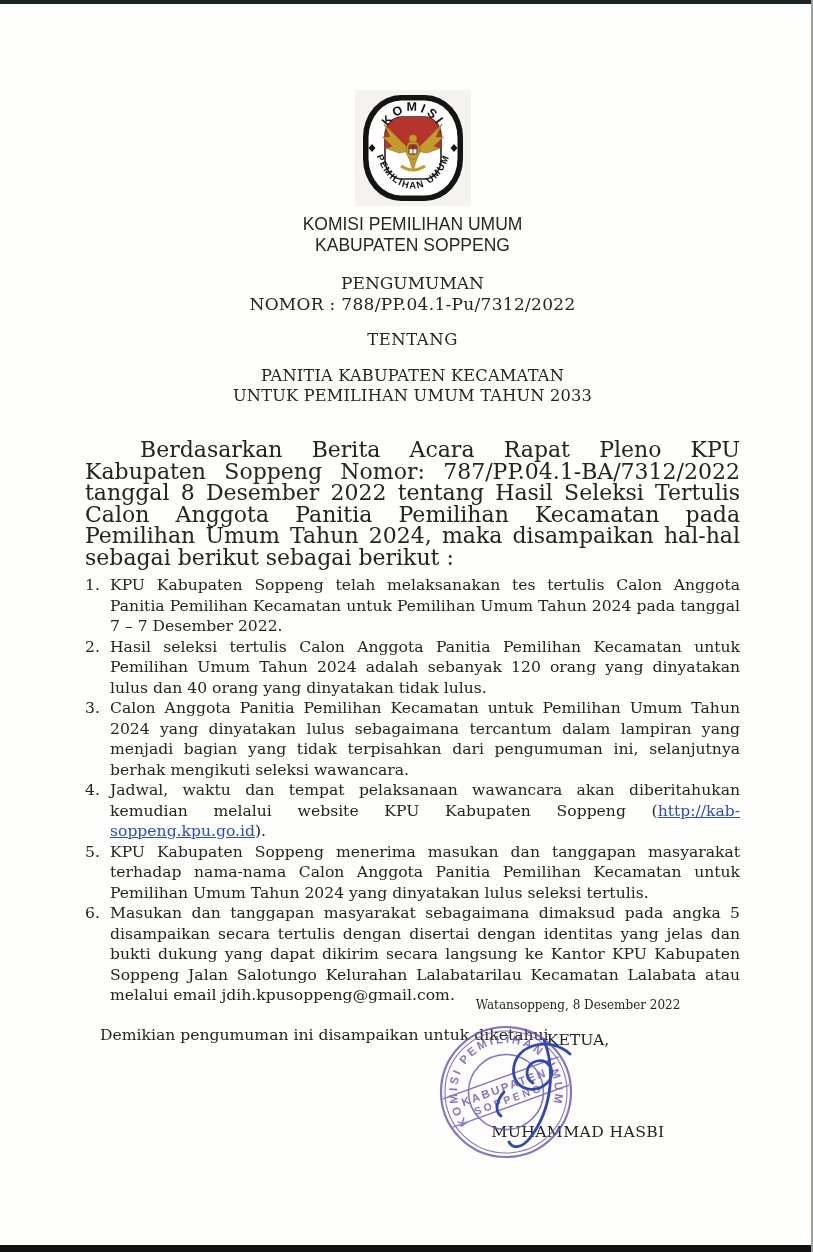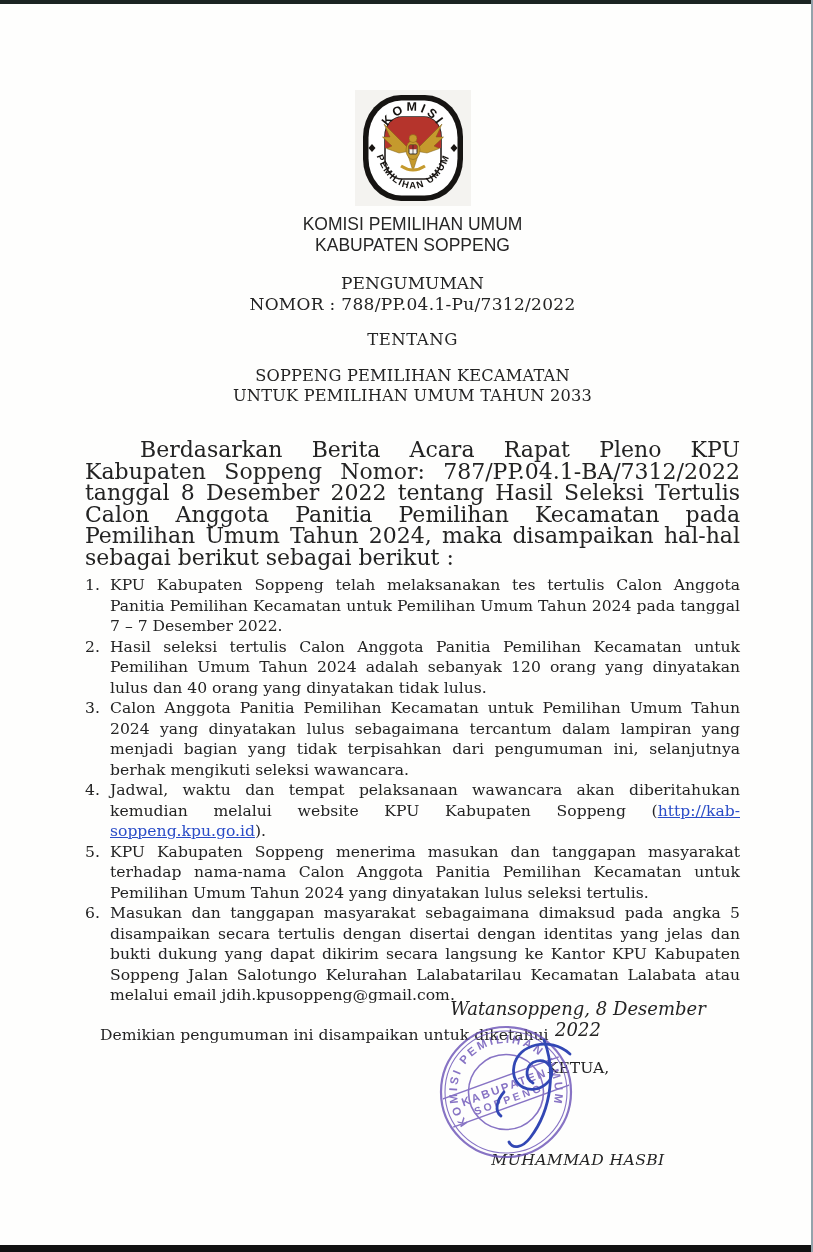--- a/index.html
+++ b/index.html
@@ -36,23 +36,23 @@
 
   .list{margin-top:7px;}
   .list-item{display:flex;font-size:15.6px;line-height:20.5px;color:#232323;}
   .item-number{flex:0 0 25px;}
   .item-text{flex:1;text-align:justify;}
   .doc-link{color:#2a4cc7;text-decoration:underline;}
 
   .closing{margin-top:20px;margin-left:15px;font-size:15.6px;color:#232323;}
 
   .sign-block{position:absolute;left:440px;top:998px;width:276px;text-align:center;color:#232323;}
-  .place-date{font-size:18px;font-style:italic;}
+  .place-date{font-size:12px;}
   .sign-title{margin-top:19px;font-size:15.6px;}
-  .sign-name{margin-top:74px;font-size:15.6px;letter-spacing:.4px;font-style:italic;}
+  .sign-name{margin-top:74px;font-size:15.6px;letter-spacing:.4px;}
 
   .stamp-svg{position:absolute;left:436px;top:1022px;pointer-events:none;opacity:.82;}
   .sig-svg{position:absolute;left:452px;top:1032px;pointer-events:none;}
 </style>
 </head>
 <body>
 
 <div class="scan-edge-top"></div>
 <div class="scan-edge-bottom"></div>
 <div class="scan-edge-right"></div>
@@ -107,21 +107,21 @@
   </div>
 
   <div class="doc-heading">
     <div>PENGUMUMAN</div>
     <div class="num">NOMOR : 788/PP.04.1-Pu/7312/2022</div>
   </div>
 
   <div class="tentang">TENTANG</div>
 
   <div class="doc-title">
-    <div>SOPPENG PEMILIHAN KECAMATAN</div>
+    <div>PANITIA KABUPATEN KECAMATAN</div>
     <div>UNTUK PEMILIHAN UMUM TAHUN 2033</div>
   </div>
 
   <div class="opening">Berdasarkan Berita Acara Rapat Pleno KPU Kabupaten Soppeng Nomor: 787/PP.04.1-BA/7312/2022 tanggal 8 Desember 2022 tentang Hasil Seleksi Tertulis Calon Anggota Panitia Pemilihan Kecamatan pada Pemilihan Umum Tahun 2024, maka disampaikan hal-hal sebagai berikut sebagai berikut :</div>
 
   <div class="list">
       <div class="list-item">
         <span class="item-number">1.</span>
         <span class="item-text">KPU Kabupaten Soppeng telah melaksanakan tes tertulis Calon Anggota Panitia Pemilihan Kecamatan untuk Pemilihan Umum Tahun 2024 pada tanggal 7 – 7 Desember 2022.</span>
       </div>

